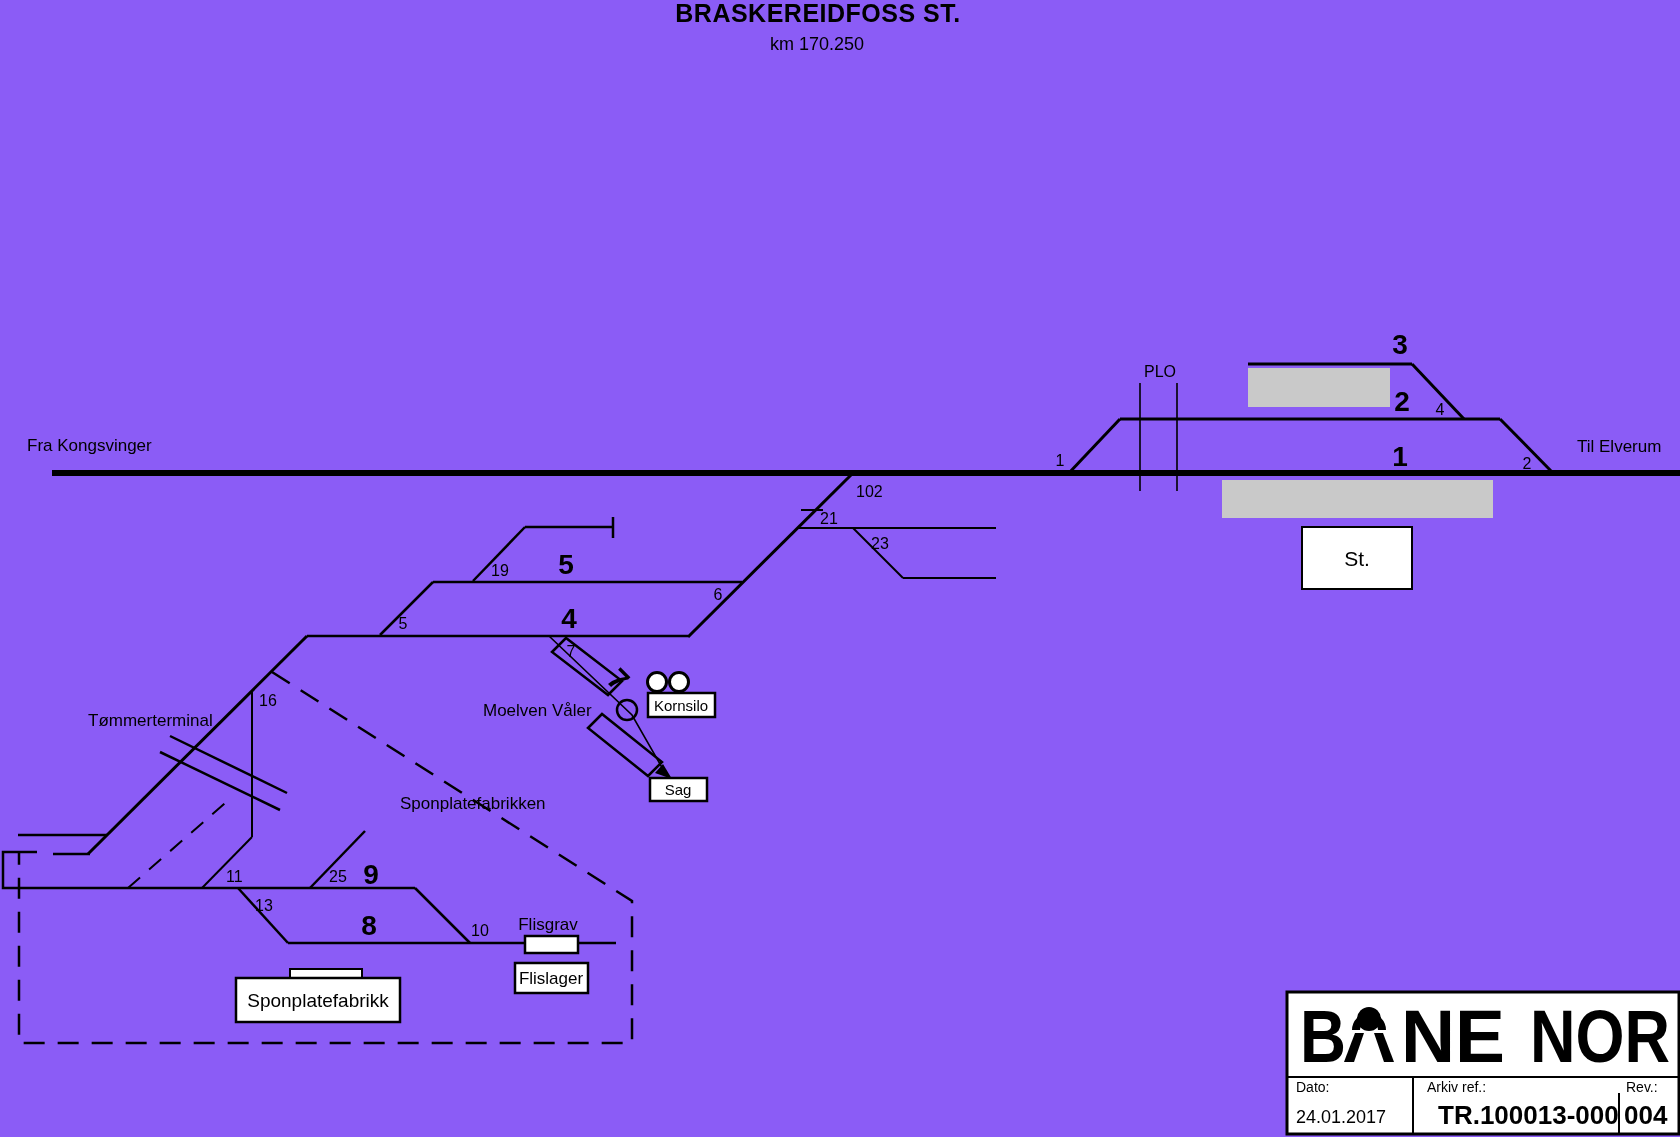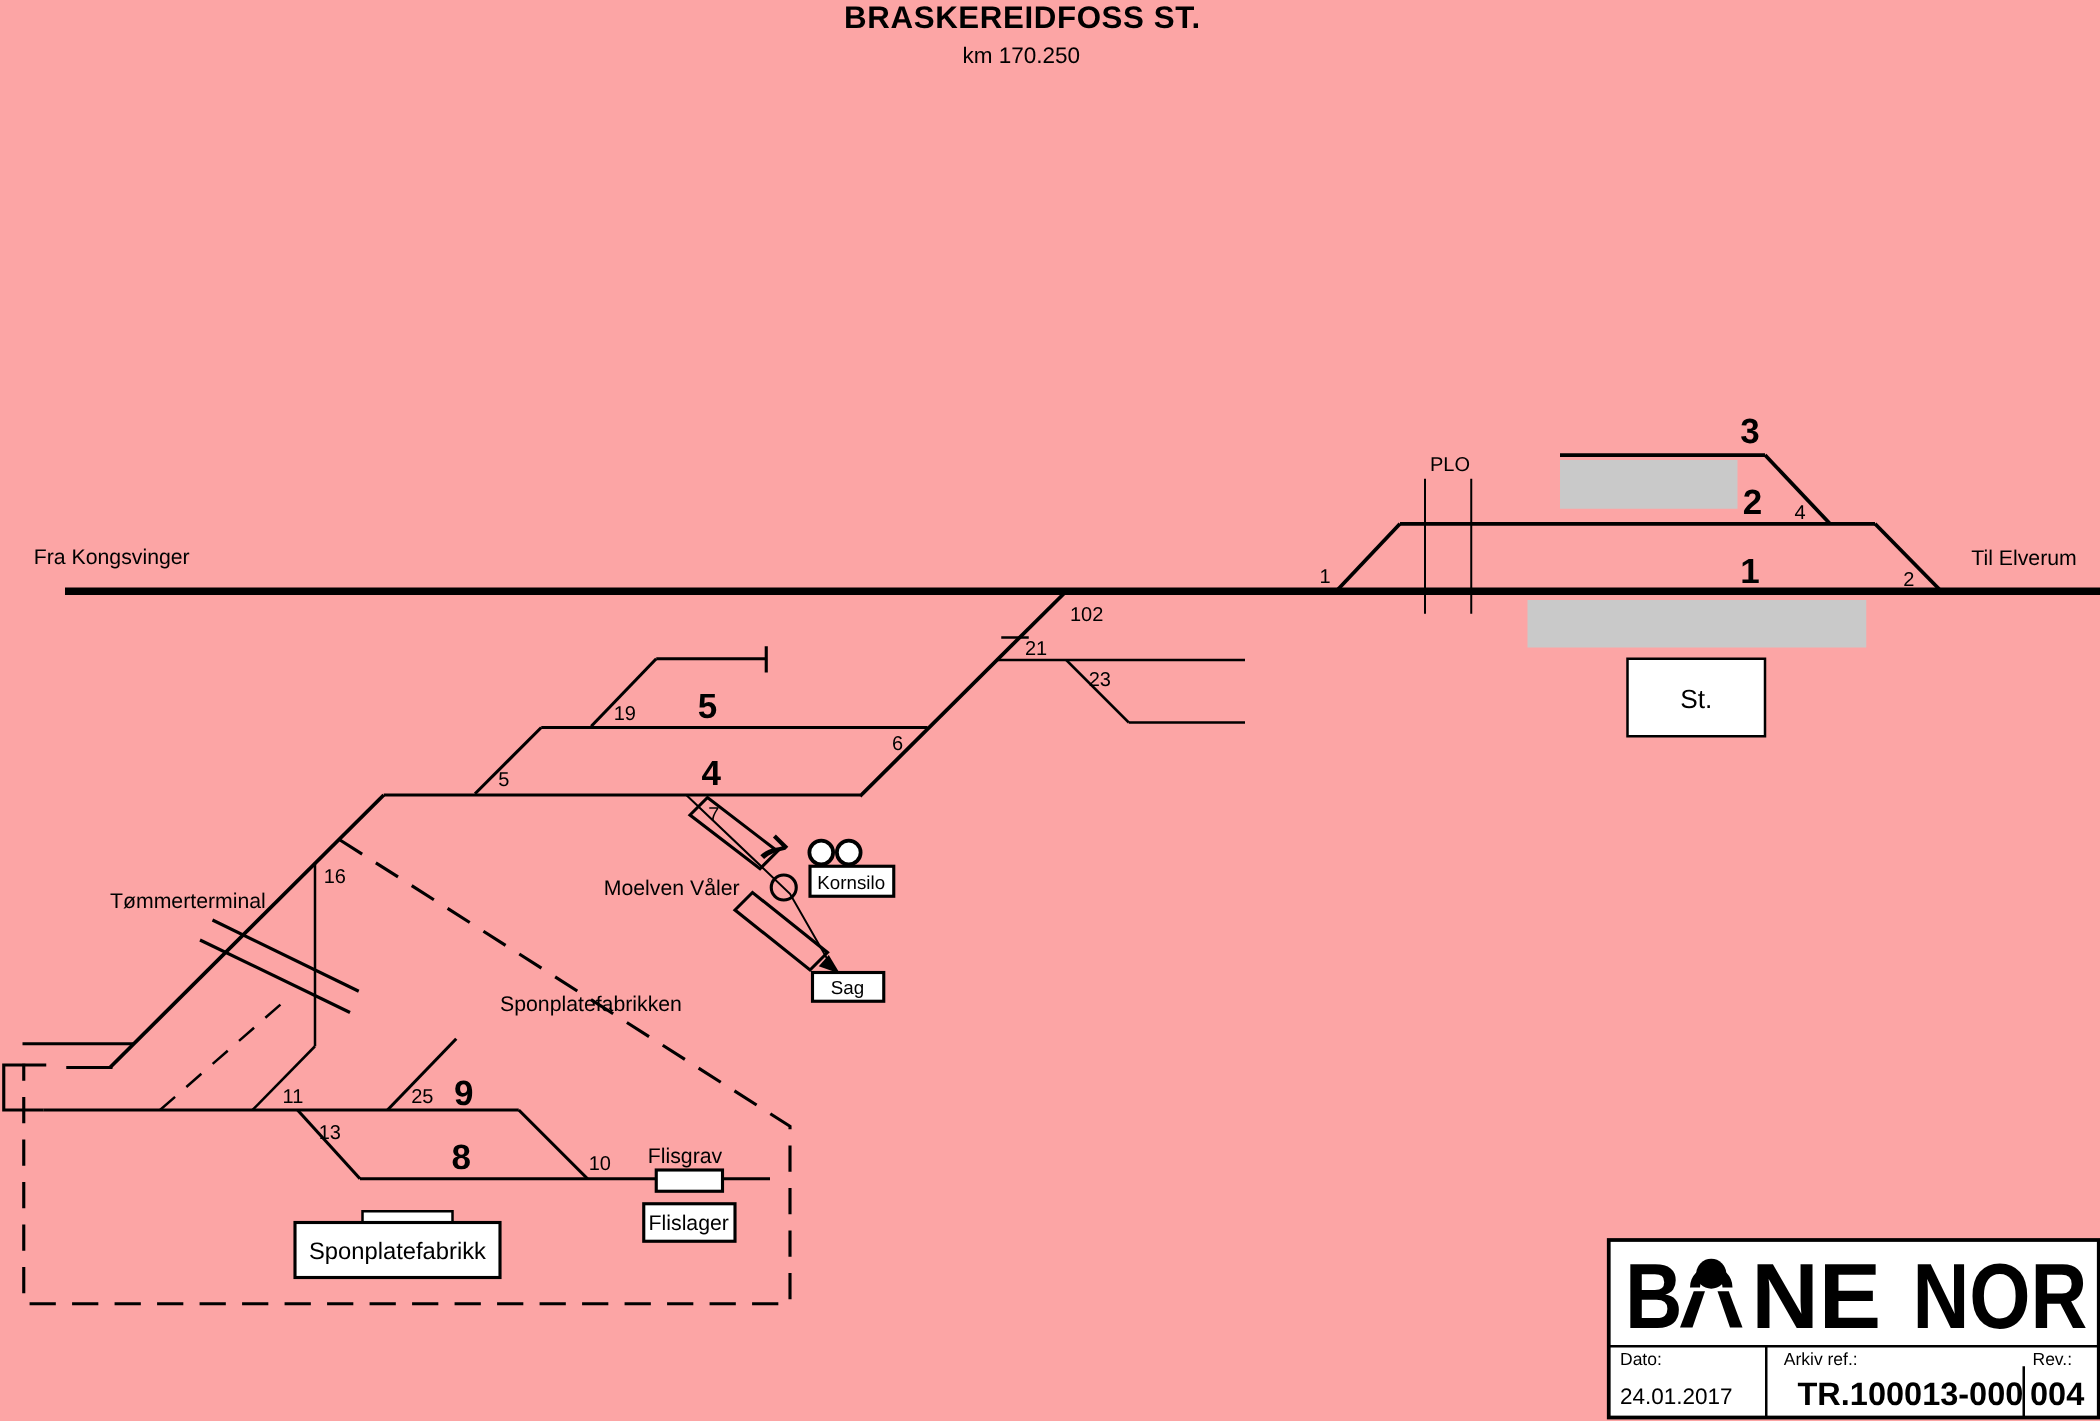--- a/index.html
+++ b/index.html
@@ -1,16 +1,16 @@
 <!DOCTYPE html>
 <html><head>
 <meta charset="utf-8">
 <style>
   html,body{margin:0;padding:0;background:#ffffff;}
-  .stage{position:relative;width:1680px;height:1137px;background:#fca5a5;overflow:hidden;}
+  .stage{position:relative;width:1680px;height:1137px;background:#8b5cf6;overflow:hidden;}
   svg{display:block;}
   text{font-family:"Liberation Sans","DejaVu Sans",sans-serif;fill:#000;}
   .lbl{font-size:17px;}
   .sw{font-size:16px;}
   .big{font-size:28px;font-weight:bold;}
   .boxlbl{font-size:15px;}
   .ttl{font-size:25px;font-weight:bold;letter-spacing:.5px;}
   .sub{font-size:18px;}
   .tb-lab{font-size:14px;}
   .tb-val{font-size:18px;}

